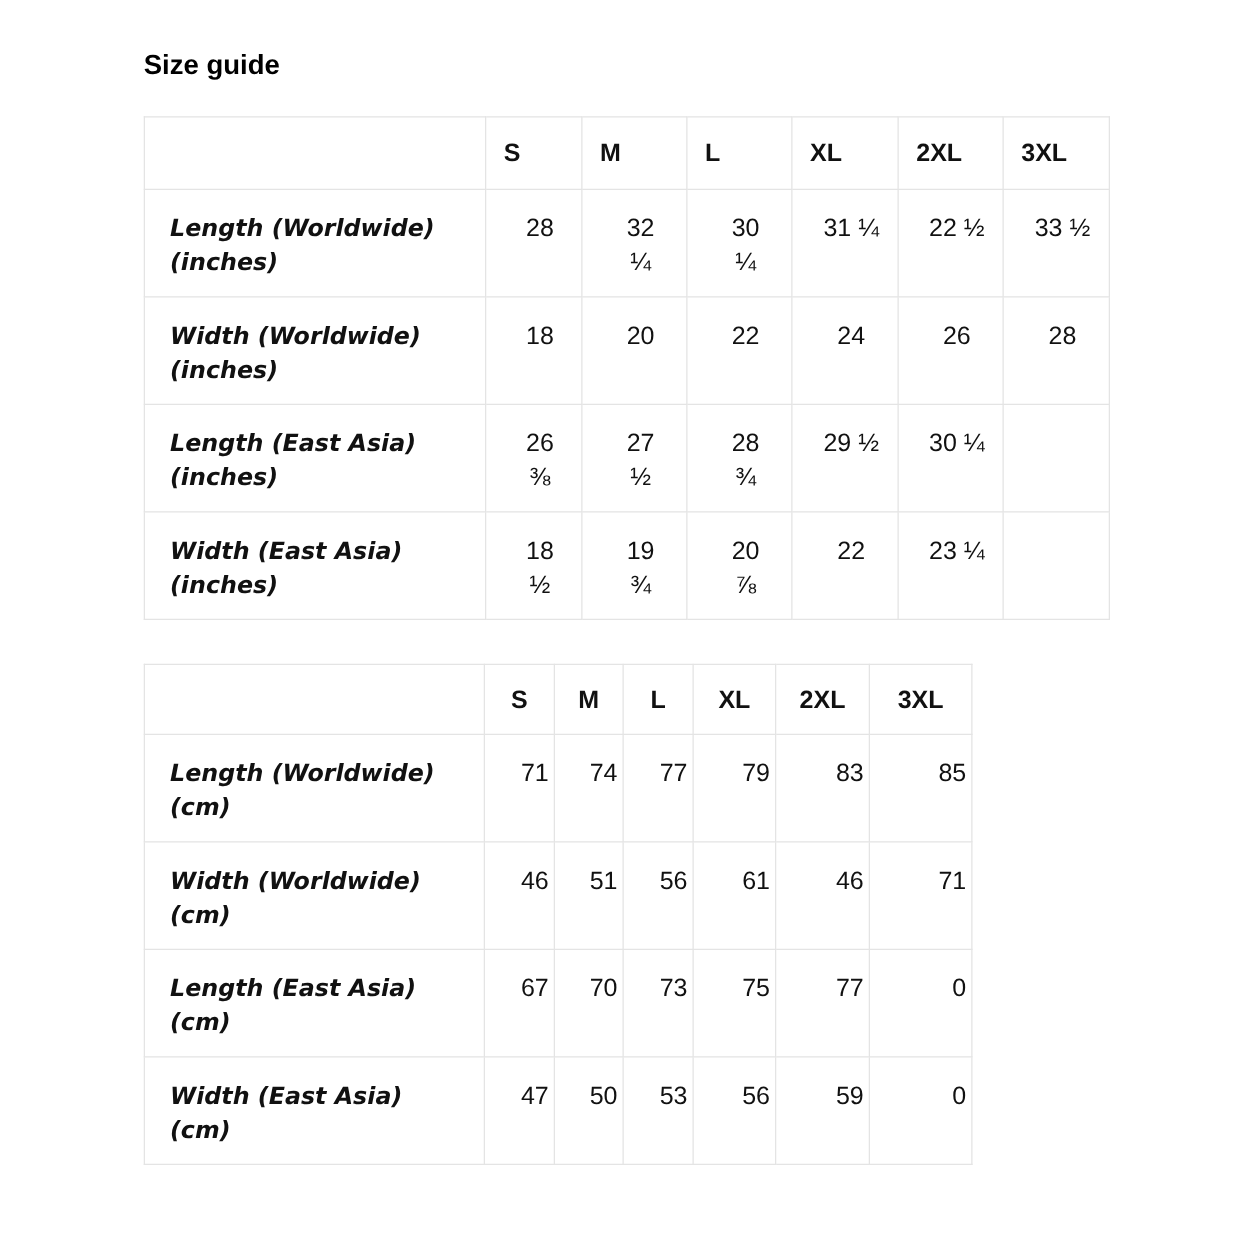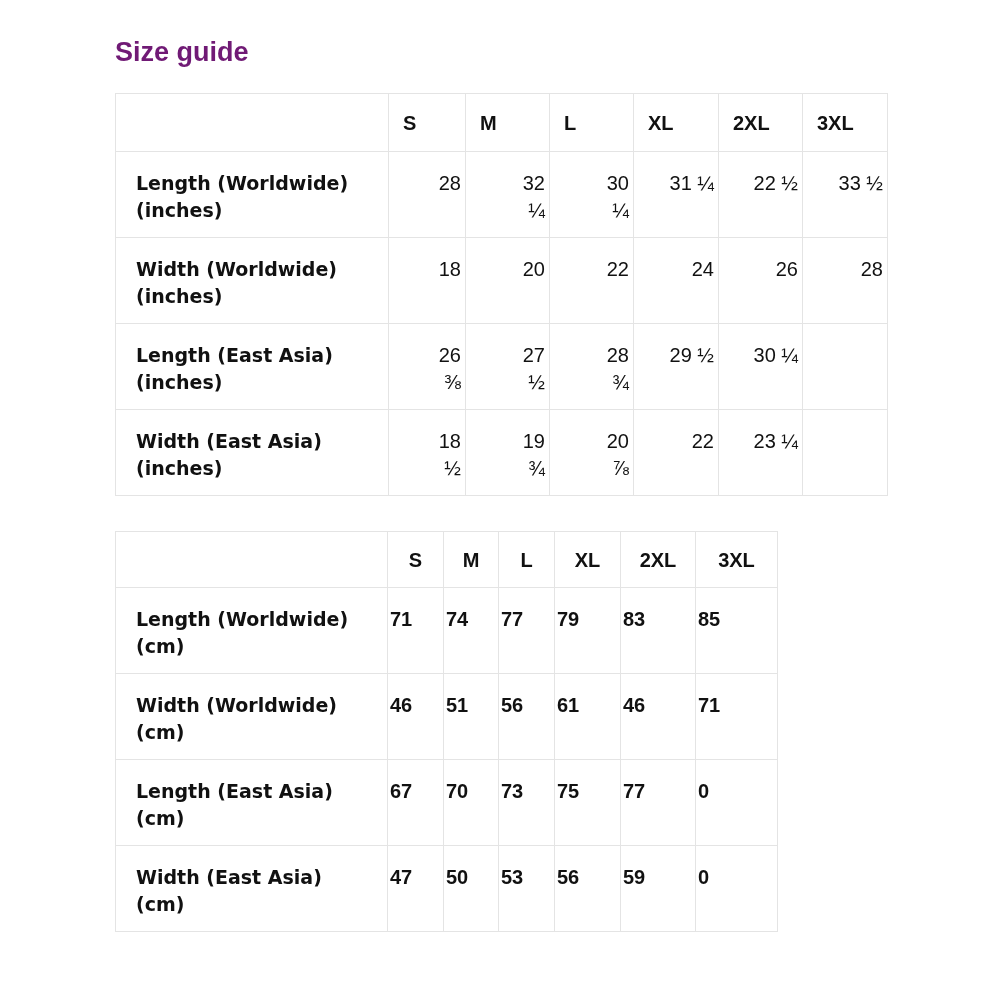--- a/index.html
+++ b/index.html
@@ -13,24 +13,24 @@
     overflow: hidden;
     font-family: "Liberation Sans", sans-serif;
     color: #111111;
   }
   .page {
     padding: 38px 0 0 115px;
   }
   .page-title {
     font-family: "Liberation Sans", sans-serif;
     font-weight: bold;
-    font-size: 27px;
+    font-size: 22px;
     line-height: 28px;
     margin: 0 0 27px 0;
-    color: #701a75;
+    color: #000000;
   }
   table.size-table {
     border-collapse: collapse;
     table-layout: fixed;
     background: #ffffff;
   }
   table.size-table td,
   table.size-table th {
     border: 1px solid #e4e4e4;
     box-sizing: border-box;
@@ -54,30 +54,31 @@
     padding: 18px 4px 0 14px;
   }
   
   table.size-table td.row-label {
     font-family: "DejaVu Sans", sans-serif;
     font-weight: bold;
     font-size: 19px;
     line-height: 27px;
     text-align: left;
     padding: 18px 10px 0 20px;
+    font-style: italic;
   }
   
   table.t-inches th { text-align: left; padding-left: 14px; }
   table.t-inches th.corner { padding-left: 0; }
-  table.t-inches td { text-align: right; }
+  table.t-inches td { text-align: center; }
   table.t-inches tr.header-row th { height: 58px; }
   table.t-inches tr.data-row td { height: 86px; }
   
   table.t-cm th { text-align: center; }
-  table.t-cm td { text-align: left; padding-left: 2px; padding-right: 4px; font-weight: bold; }
+  table.t-cm td { text-align: right; padding-left: 2px; padding-right: 4px; }
   table.t-cm td.row-label { text-align: left; padding-left: 20px; padding-right: 10px; }
   table.t-cm tr.header-row th { height: 56px; }
   table.t-cm tr.data-row td { height: 86px; }
   .table-gap { height: 35px; }
 </style>
 </head>
 <body>
 
 <div class="page">
 

